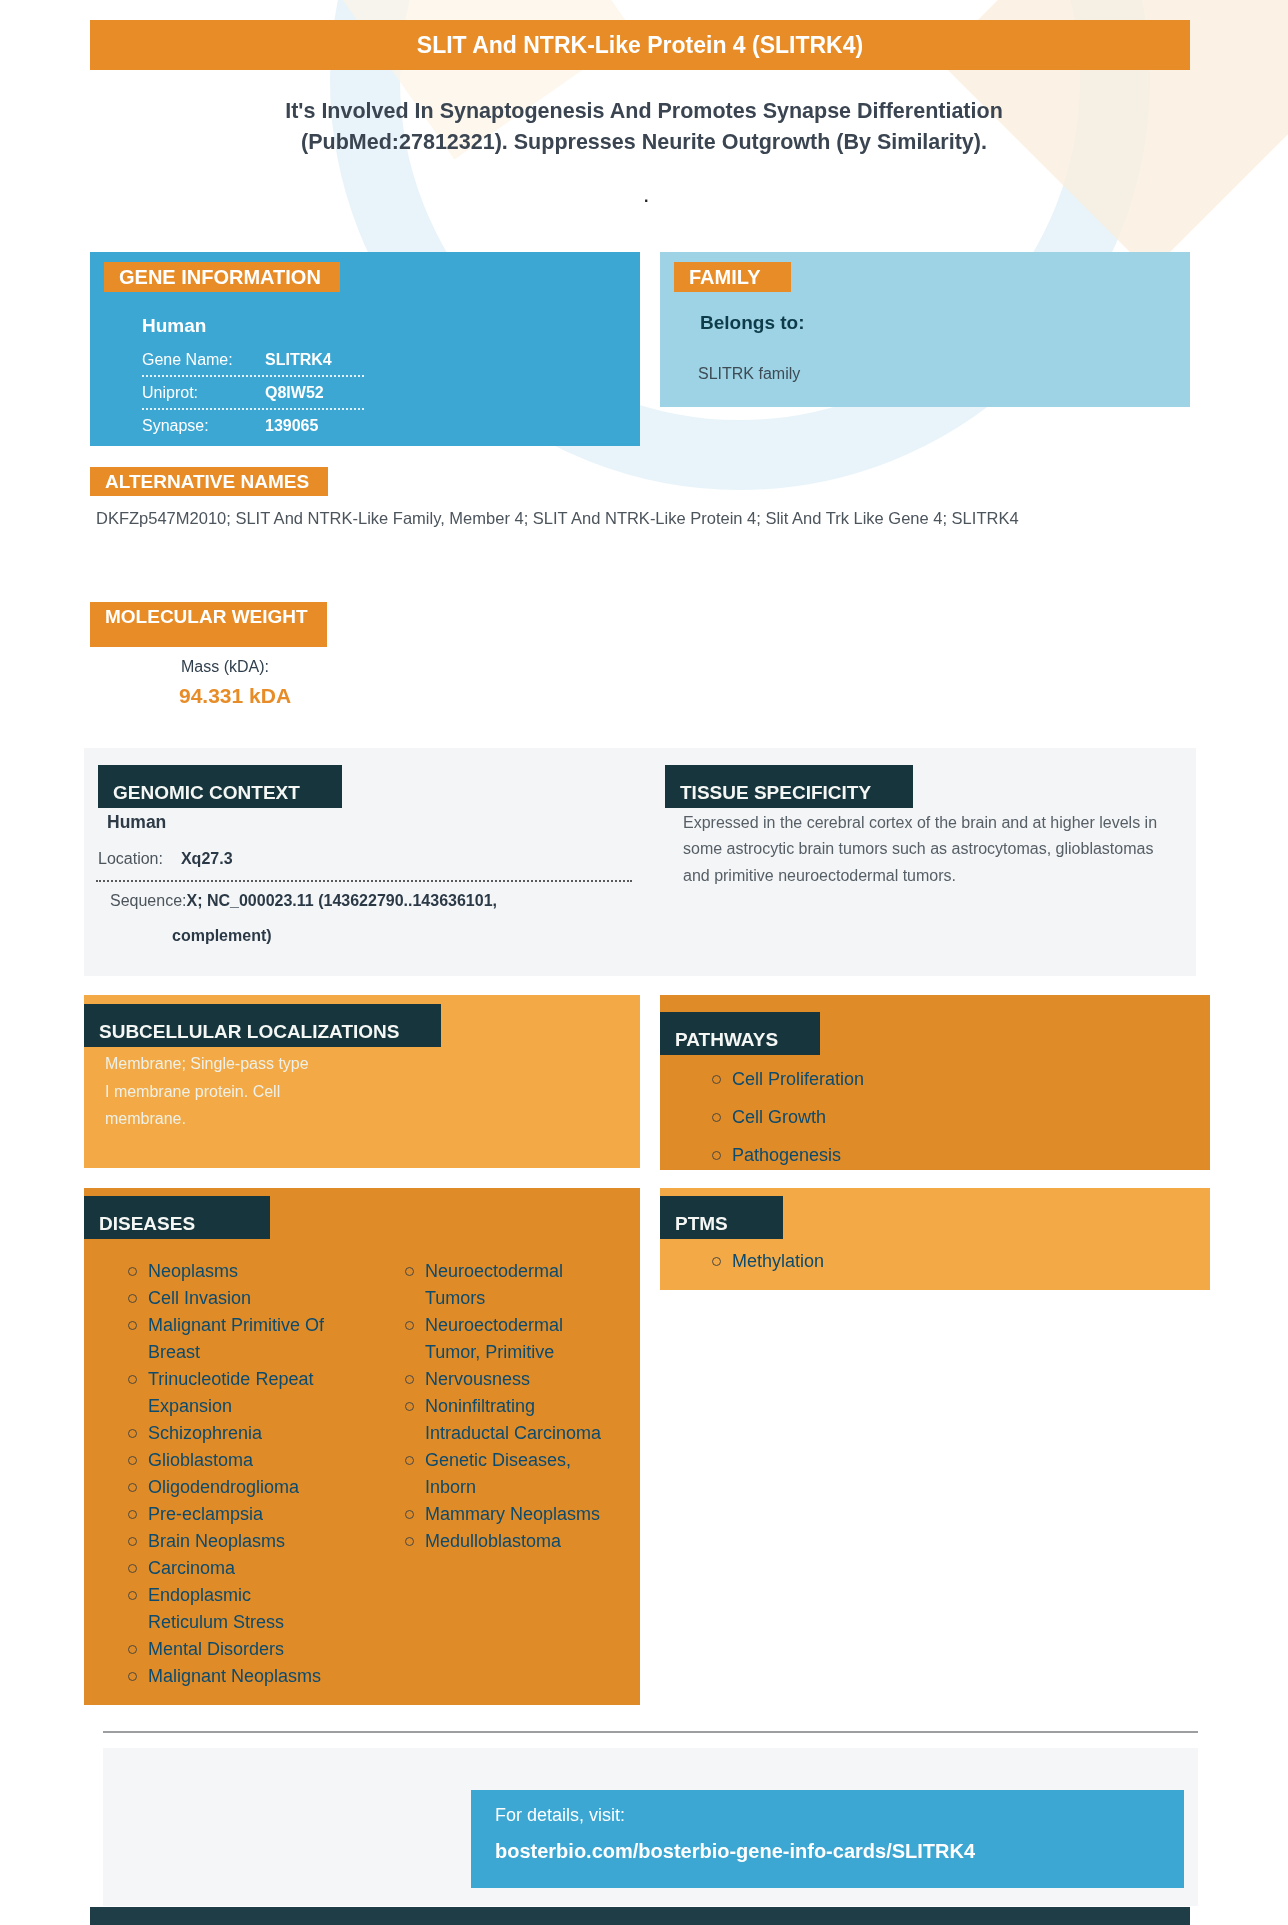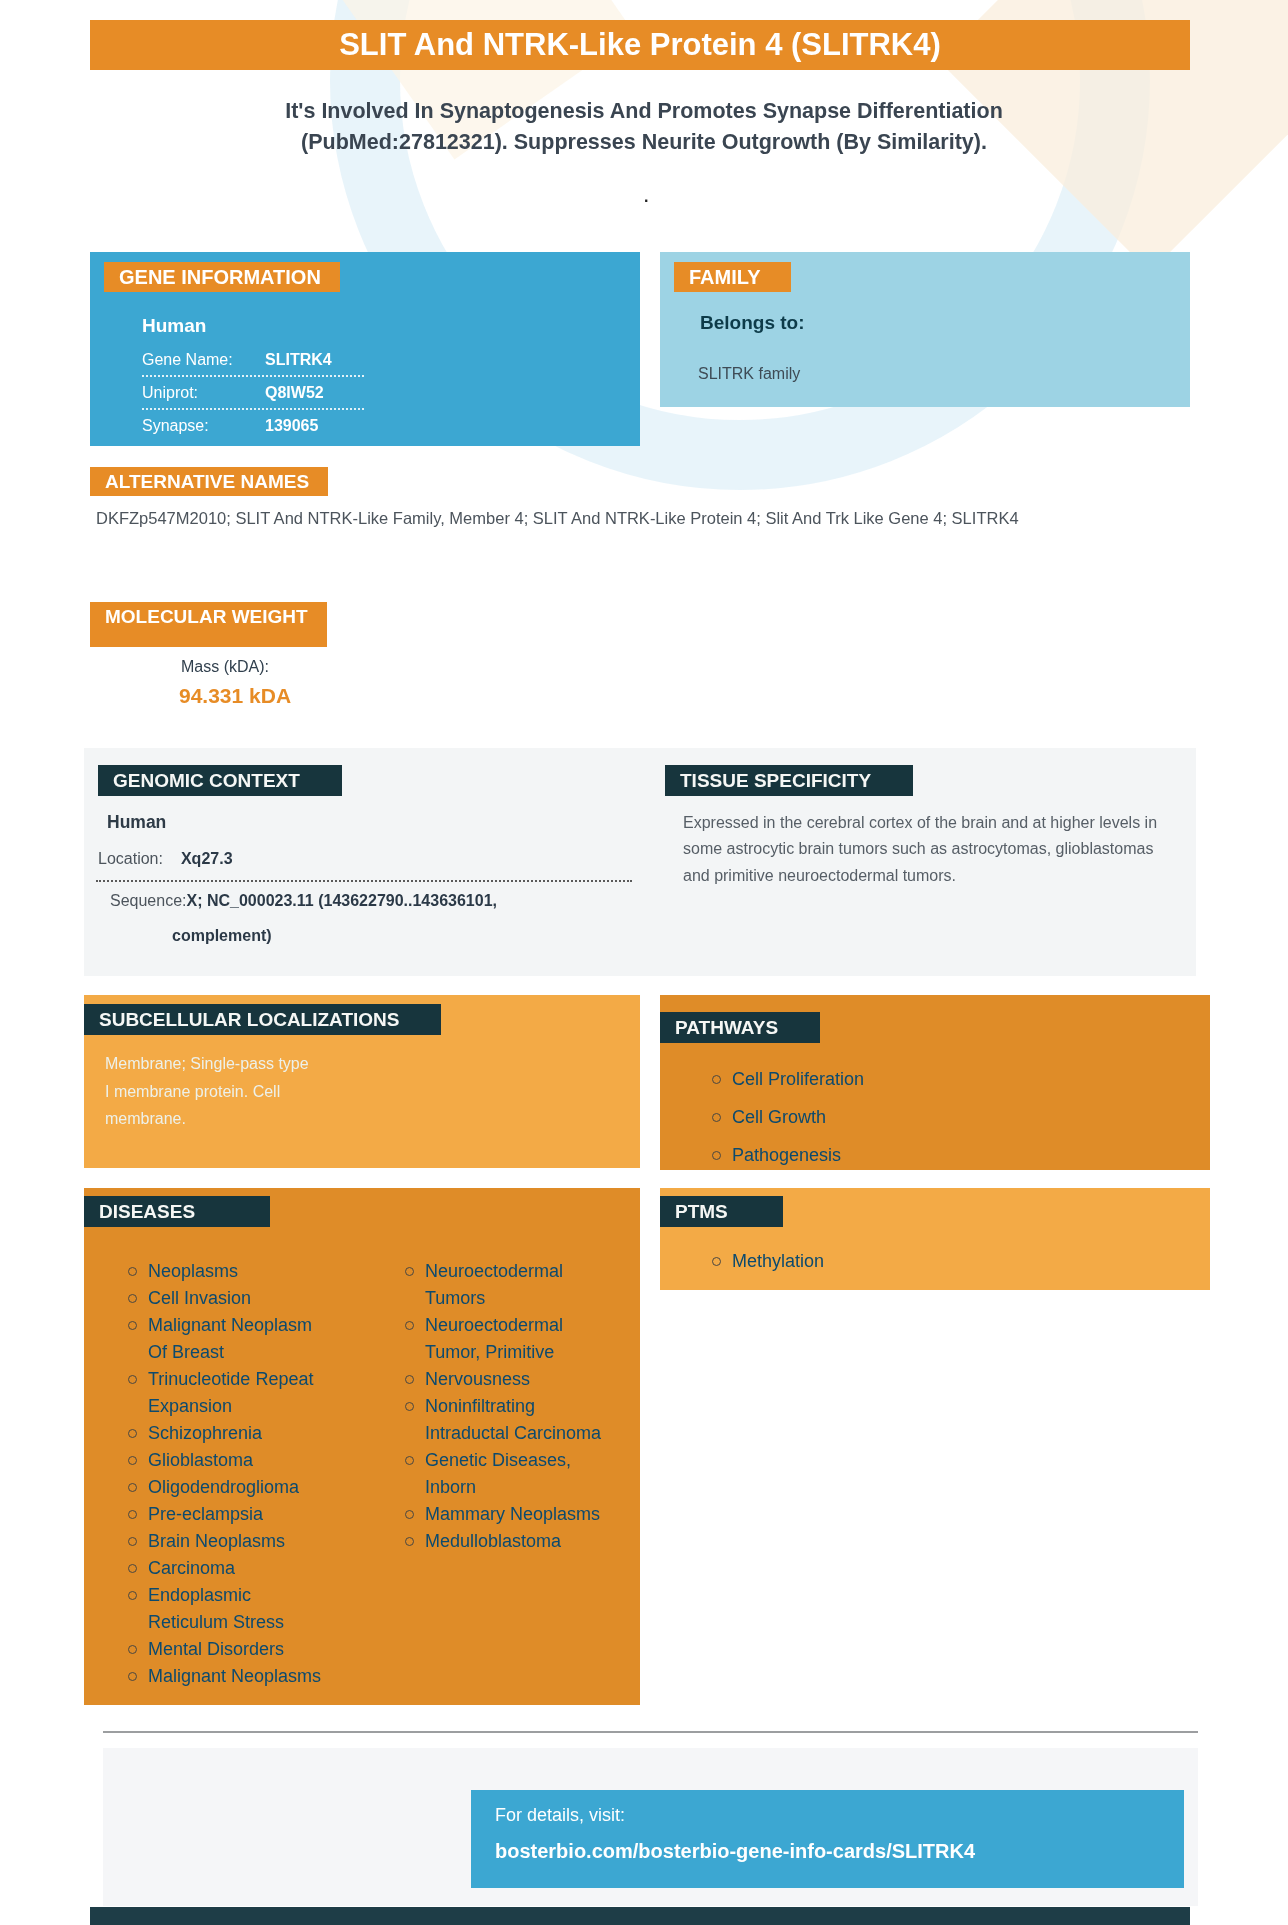--- a/index.html
+++ b/index.html
@@ -19,30 +19,30 @@
 
   
   .wm-ring{position:absolute;left:330px;top:-330px;width:680px;height:680px;border-radius:50%;
     border:70px solid rgba(190,224,240,0.35);}
   .wm-cream1{position:absolute;left:1000px;top:-90px;width:300px;height:300px;background:rgba(250,238,220,0.75);
     transform:rotate(45deg);}
   .wm-cream2{position:absolute;left:360px;top:-140px;width:220px;height:260px;background:rgba(252,243,230,0.7);
     transform:rotate(-35deg);}
 
   .title-bar{position:absolute;left:90px;top:20px;width:1100px;height:50px;background:var(--orange);
-    display:flex;align-items:center;justify-content:center;color:#fff;font-size:31px;font-weight:bold;}
+    display:flex;align-items:center;justify-content:center;color:#fff;font-size:23px;font-weight:bold;}
   .subtitle{position:absolute;left:224px;top:96px;width:840px;text-align:center;color:#3a4551;
     font-size:21.5px;font-weight:bold;line-height:1.45;}
   .stray-dot{position:absolute;left:644px;top:188px;color:#222;font-size:16px;font-weight:bold;}
 
   
   .band-orange{position:absolute;background:var(--orange);color:#fff;font-weight:bold;
     padding:0 19px 0 15px;height:30px;line-height:30px;font-size:20px;white-space:nowrap;}
   .band-teal{position:absolute;background:var(--teal);color:#f5f7f5;font-weight:bold;
-    padding:0 42px 0 15px;height:31px;line-height:31px;font-size:19px;white-space:nowrap;}
+    padding:12px 42px 0 15px;height:31px;line-height:31px;font-size:19px;white-space:nowrap;}
 
   .box-geneinfo{position:absolute;left:90px;top:252px;width:550px;height:194px;background:var(--blue);}
   .gi-human{position:absolute;left:52px;top:63px;color:#fff;font-weight:bold;font-size:19px;}
   .gi-table{position:absolute;left:52px;top:92px;width:222px;}
   .gi-row{display:flex;height:31px;line-height:31px;color:#fff;font-size:16px;
     border-bottom:2px dotted rgba(255,255,255,0.85);}
   .gi-row:last-child{border-bottom:none;}
   .gi-label{width:123px;flex-shrink:0;}
   .gi-value{font-weight:bold;}
 
@@ -186,21 +186,21 @@
         <span class="li-text">Neoplasms</span>
       </div>
 
       <div class="li">
         <span class="bullet"></span>
         <span class="li-text">Cell Invasion</span>
       </div>
 
       <div class="li">
         <span class="bullet"></span>
-        <span class="li-text">Malignant Neoplasm Of Breast</span>
+        <span class="li-text">Malignant Primitive Of Breast</span>
       </div>
 
       <div class="li">
         <span class="bullet"></span>
         <span class="li-text">Trinucleotide Repeat Expansion</span>
       </div>
 
       <div class="li">
         <span class="bullet"></span>
         <span class="li-text">Schizophrenia</span>

